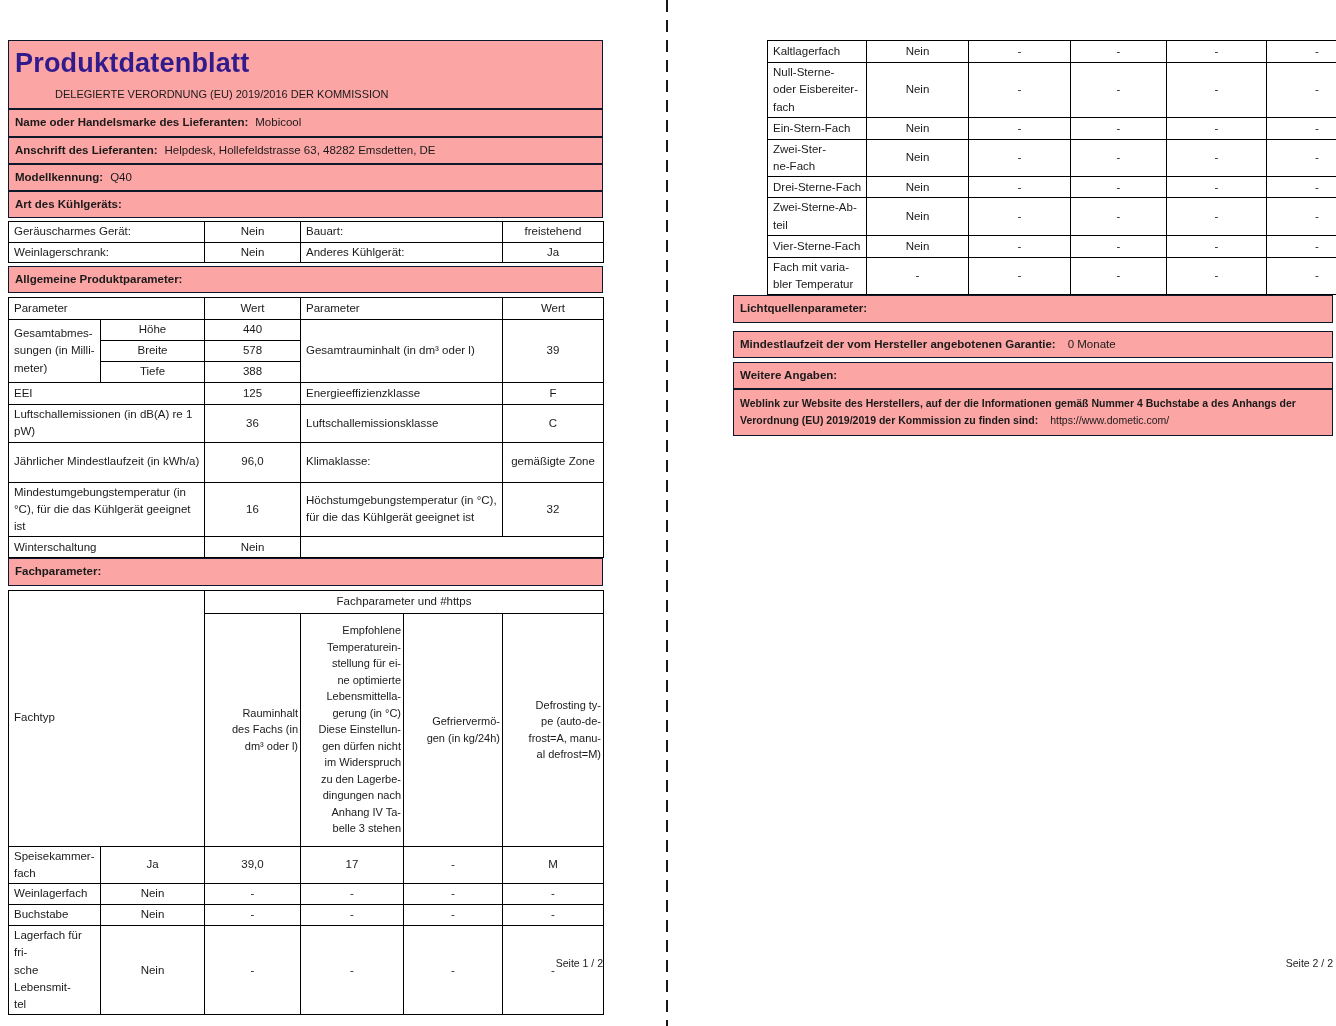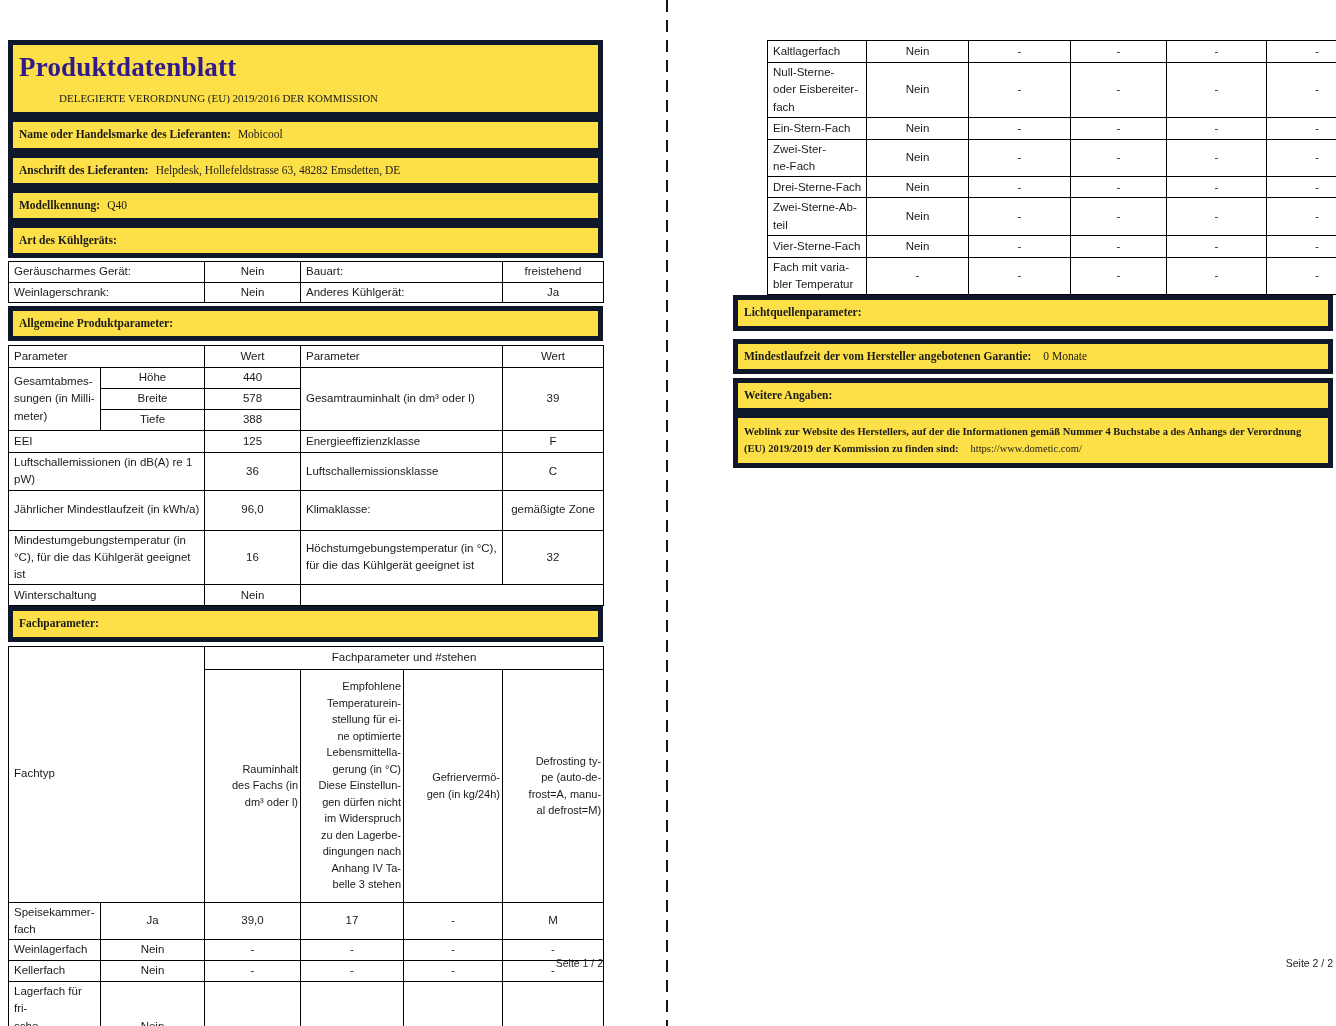--- a/index.html
+++ b/index.html
@@ -7,21 +7,21 @@
     width:1336px;height:1026px;background:#ffffff;position:relative;overflow:hidden;
     font-family:"Liberation Sans",sans-serif;color:#1a1a1a;
   }
   .page{position:absolute;top:40px;}
   #page1{left:8px;width:595px;}
   #page2{left:733px;width:600px;}
   .separator{
     position:absolute;left:666px;top:0;width:2px;height:1026px;
     background:repeating-linear-gradient(to bottom,#161616 0px,#161616 12px,transparent 12px,transparent 20px);
   }
-  .box{border:5px solid #0f172a;padding:4px 6px;font-size:11.5px;line-height:1.5;background:#fde047;font-family:Liberation Serif, serif;}
+  .box{border:1px solid #0f172a;padding:4px 6px;font-size:11.5px;line-height:1.5;background:#fca5a5;}
   .title-box{padding:6px 6px 6px;}
   h1{margin:0;font-size:27px;line-height:1.25;font-weight:bold;letter-spacing:0.2px;}
   .subtitle{font-size:11px;margin-top:5px;color:#1a1a1a;padding-left:40px;}
   .kv .label{font-weight:bold;}
   .kv .value{margin-left:7px;}
   .heading{font-weight:bold;}
   .gap3{height:3px;}
   .gap4{height:4px;}
   table{border-collapse:collapse;table-layout:fixed;width:595px;font-size:11.5px;line-height:1.5;}
   #page2 table{width:600px;margin-left:34px;}
@@ -167,21 +167,21 @@
         <col style="width:92px">
         <col style="width:104px">
         <col style="width:96px">
         <col style="width:103px">
         <col style="width:99px">
         <col style="width:101px">
       </colgroup>
     <tbody>
         <tr class="grouphdr">
       <td class="lbl" rowspan="2" colspan="2" style="text-align:left">Fachtyp</td>
-      <td colspan="4">Fachparameter und #stehen</td>
+      <td colspan="4">Fachparameter und #https</td>
     </tr>
     <tr class="tall">
       <td class="hdr pre">Rauminhalt
 des Fachs (in
 dm³ oder l)</td>
       <td class="hdr pre">Empfohlene
 Temperaturein-
 stellung für ei-
 ne optimierte
 Lebensmittella-
@@ -211,21 +211,21 @@
     </tr>
     <tr style="height:21px">
       <td class="lbl">Weinlagerfach</td>
       <td class="c">Nein</td>
       <td class="c">-</td>
       <td class="c">-</td>
       <td class="c">-</td>
       <td class="c">-</td>
     </tr>
     <tr style="height:21px">
-      <td class="lbl">Kellerfach</td>
+      <td class="lbl">Buchstabe</td>
       <td class="c">Nein</td>
       <td class="c">-</td>
       <td class="c">-</td>
       <td class="c">-</td>
       <td class="c">-</td>
     </tr>
     <tr>
       <td class="lbl pre">Lagerfach für fri-
 sche Lebensmit-
 tel</td>

